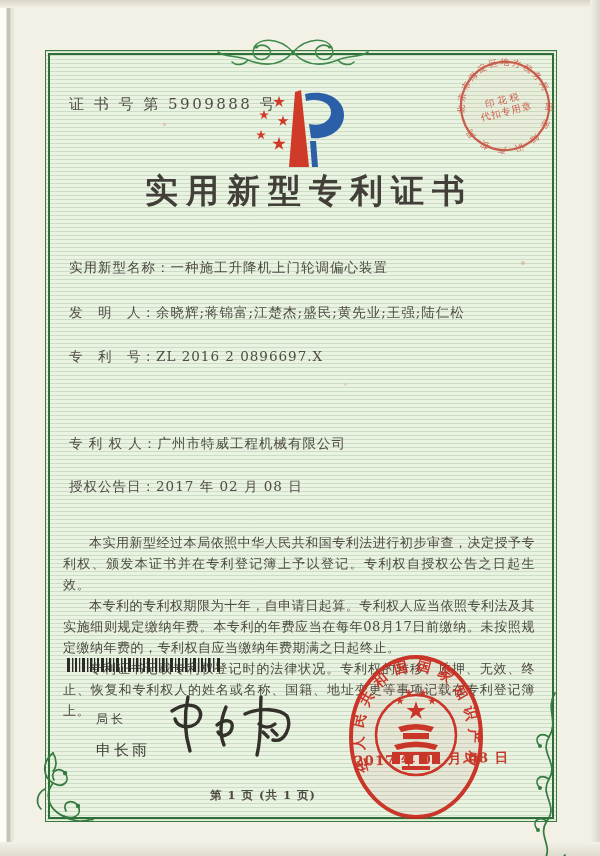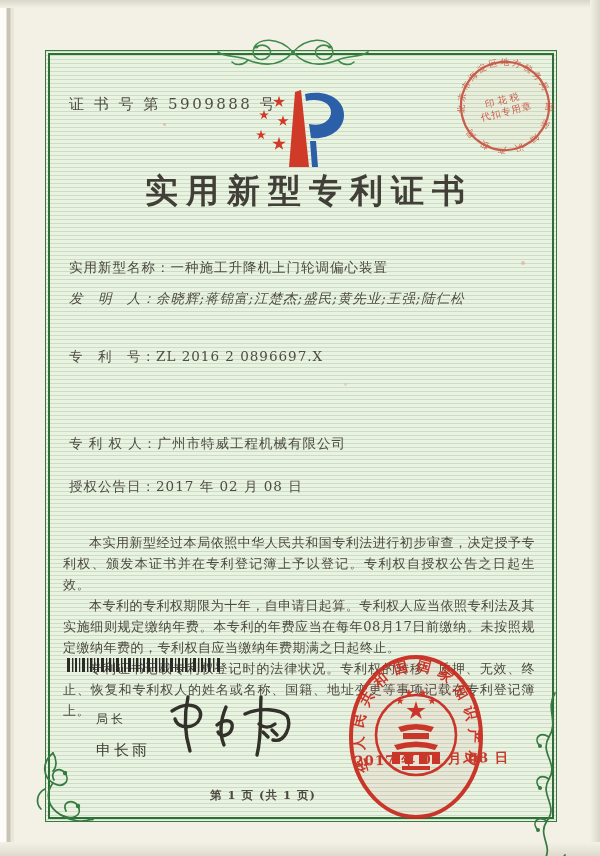--- a/index.html
+++ b/index.html
@@ -34,21 +34,21 @@
 
   .logo{position:absolute;left:202px;top:38px;width:106px;height:84px;}
 
   .title{
     position:absolute;left:8px;top:118px;width:100%;text-align:center;
     font-size:33px;font-weight:bold;color:#413f38;letter-spacing:8px;
   }
 
   .field-row{position:absolute;left:23px;font-size:13.5px;color:#504e46;letter-spacing:1px;white-space:nowrap;}
   .field-row.f0{top:208px;}
-  .field-row.f1{top:239px;font-style:italic;}
+  .field-row.f1{top:253px;}
   .field-row.f2{top:297px;}
   .field-row.f3{top:341px;}
   .field-row.f4{top:384px;}
   .field-row.f5{top:427px;}
   .field-label{color:#4e4c44;}
   .field-value{color:#4e4c44;}
 
   .paragraphs{position:absolute;left:17px;top:452px;width:472px;margin-top:29px;}
   .paragraphs p{
     margin:0;font-size:13px;line-height:21px;color:#4c4a40;

